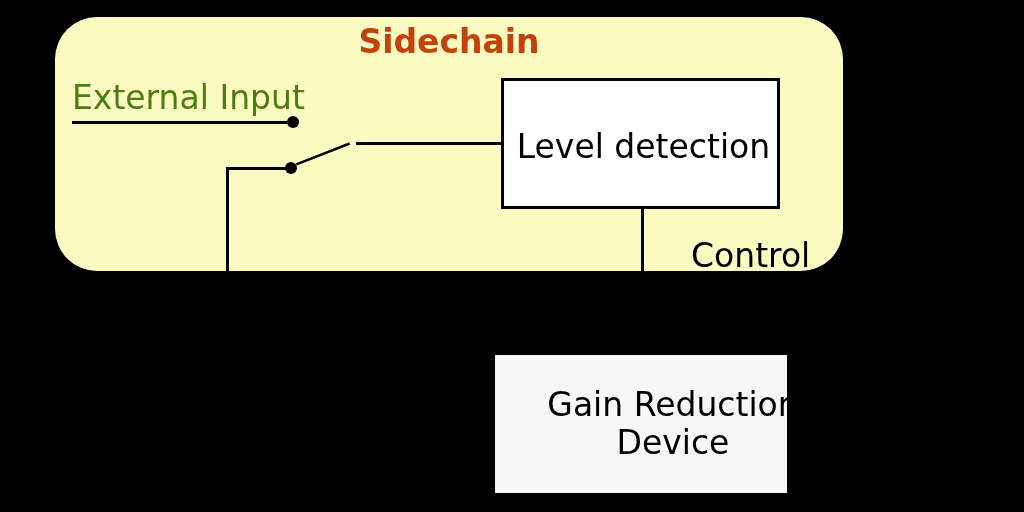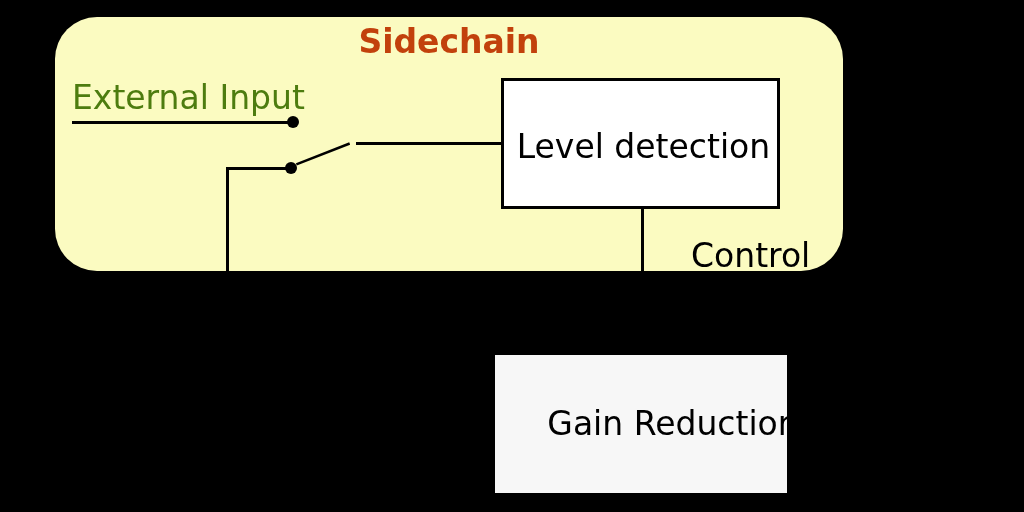--- a/index.html
+++ b/index.html
@@ -175,16 +175,17 @@
   </div>
 
   <div class="wire-v" style="left:641px; top:206px; height:72px;"></div>
   <div class="wire-v" style="left:641px; top:340px; height:18px;"></div>
 
   <div class="control-label">Control</div>
 
   <div class="grd-box">
     <div class="grd-label">
       <span>Gain Reduction</span>
+      <span>Device</span>
     </div>
   </div>
 
 </div>
 
 </body></html>

